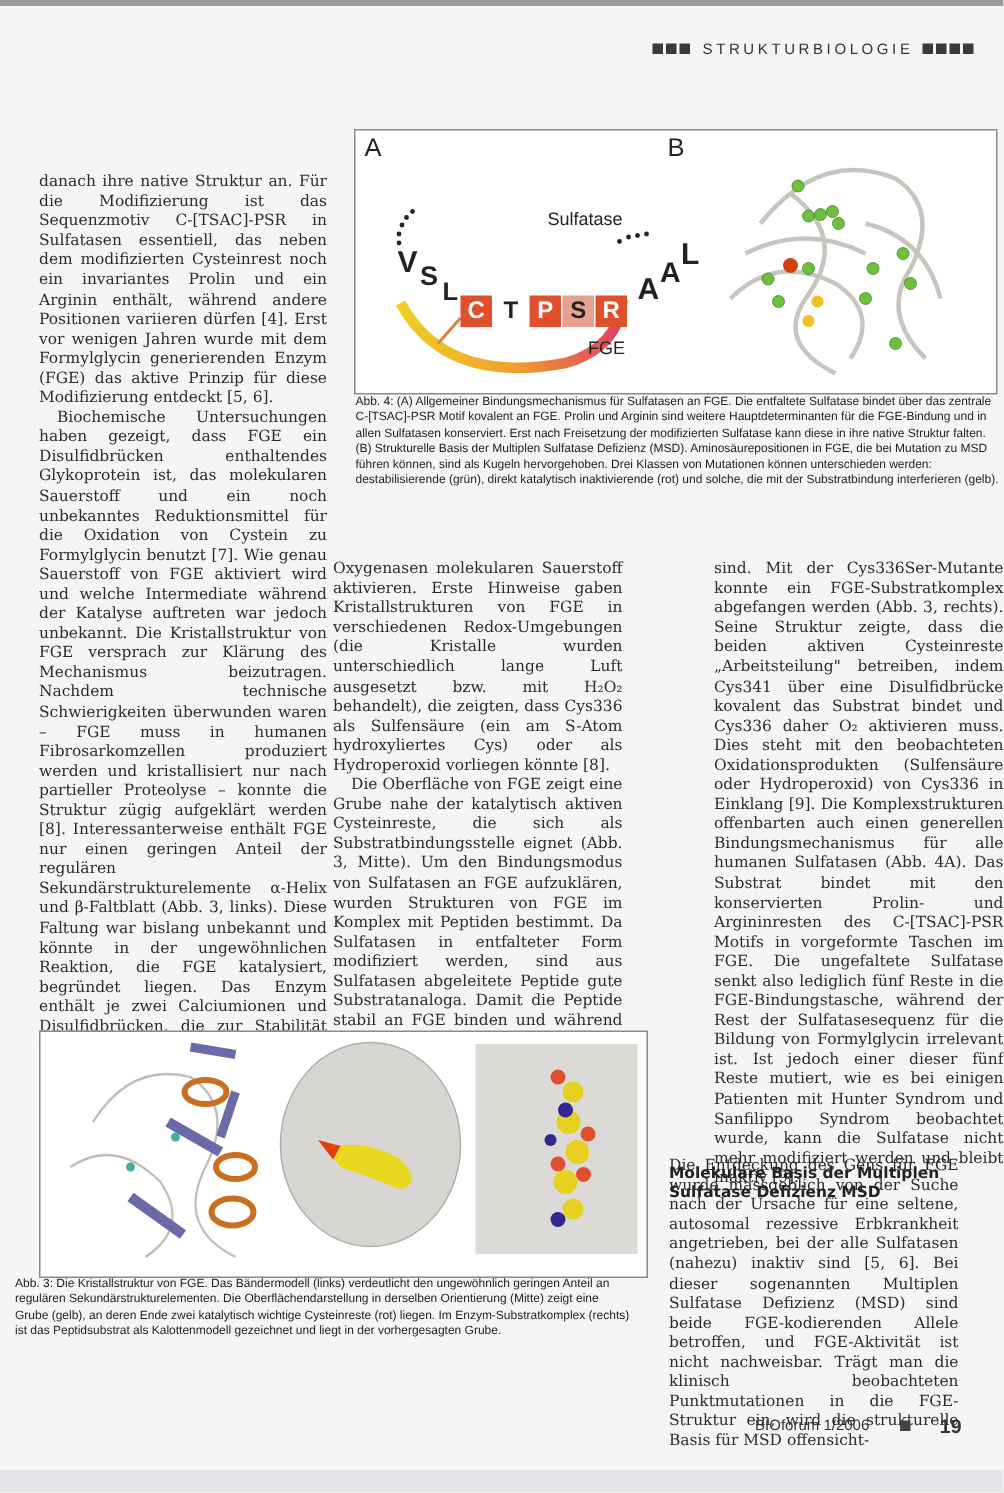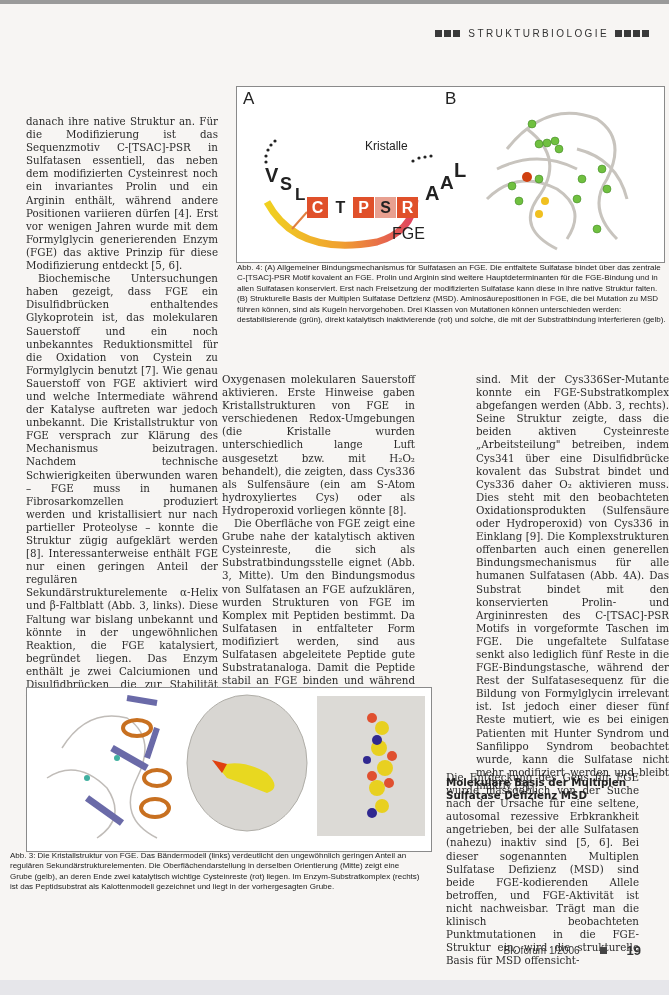--- a/index.html
+++ b/index.html
@@ -106,22 +106,22 @@
 
   <span class="box" style="left:70px;top:110px;background:#e0502a;">C</span>
   <span class="box" style="left:93px;top:110px;color:#222;">T</span>
   <span class="box" style="left:116px;top:110px;background:#e0502a;">P</span>
   <span class="box" style="left:138px;top:110px;background:#e8a090;color:#222;">S</span>
   <span class="box" style="left:160px;top:110px;background:#e0502a;">R</span>
 
   <span class="aa" style="left:188px;top:95px;font-size:20px;">A</span>
   <span class="aa" style="left:203px;top:85px;font-size:19px;">A</span>
   <span class="aa" style="left:217px;top:72px;font-size:20px;">L</span>
-  <span class="lbl" style="left:128px;top:52px;font-size:12px;">Kristalle</span>
-  <span class="lbl" style="left:155px;top:138px;font-size:16px;">FGE</span>
+  <span class="lbl" style="left:128px;top:52px;font-size:12px;">Sulfatase</span>
+  <span class="lbl" style="left:155px;top:138px;font-size:12px;">FGE</span>
 
   <svg width="180" height="170" style="position:absolute;left:230px;top:2px;">
     <g fill="none" stroke="#c8c4be" stroke-width="3">
       <path d="M40 60 Q 80 10 130 30 Q 160 50 140 90 Q 120 120 150 150"></path>
       <path d="M20 110 Q 50 80 90 100 Q 120 120 100 150"></path>
       <path d="M60 40 Q 100 70 70 110 Q 50 140 90 160"></path>
       <path d="M110 60 Q 150 70 160 110"></path>
       <path d="M30 80 Q 70 60 110 80"></path>
     </g>
     <g fill="#70c040" stroke="#3a8020" stroke-width="0.5">

